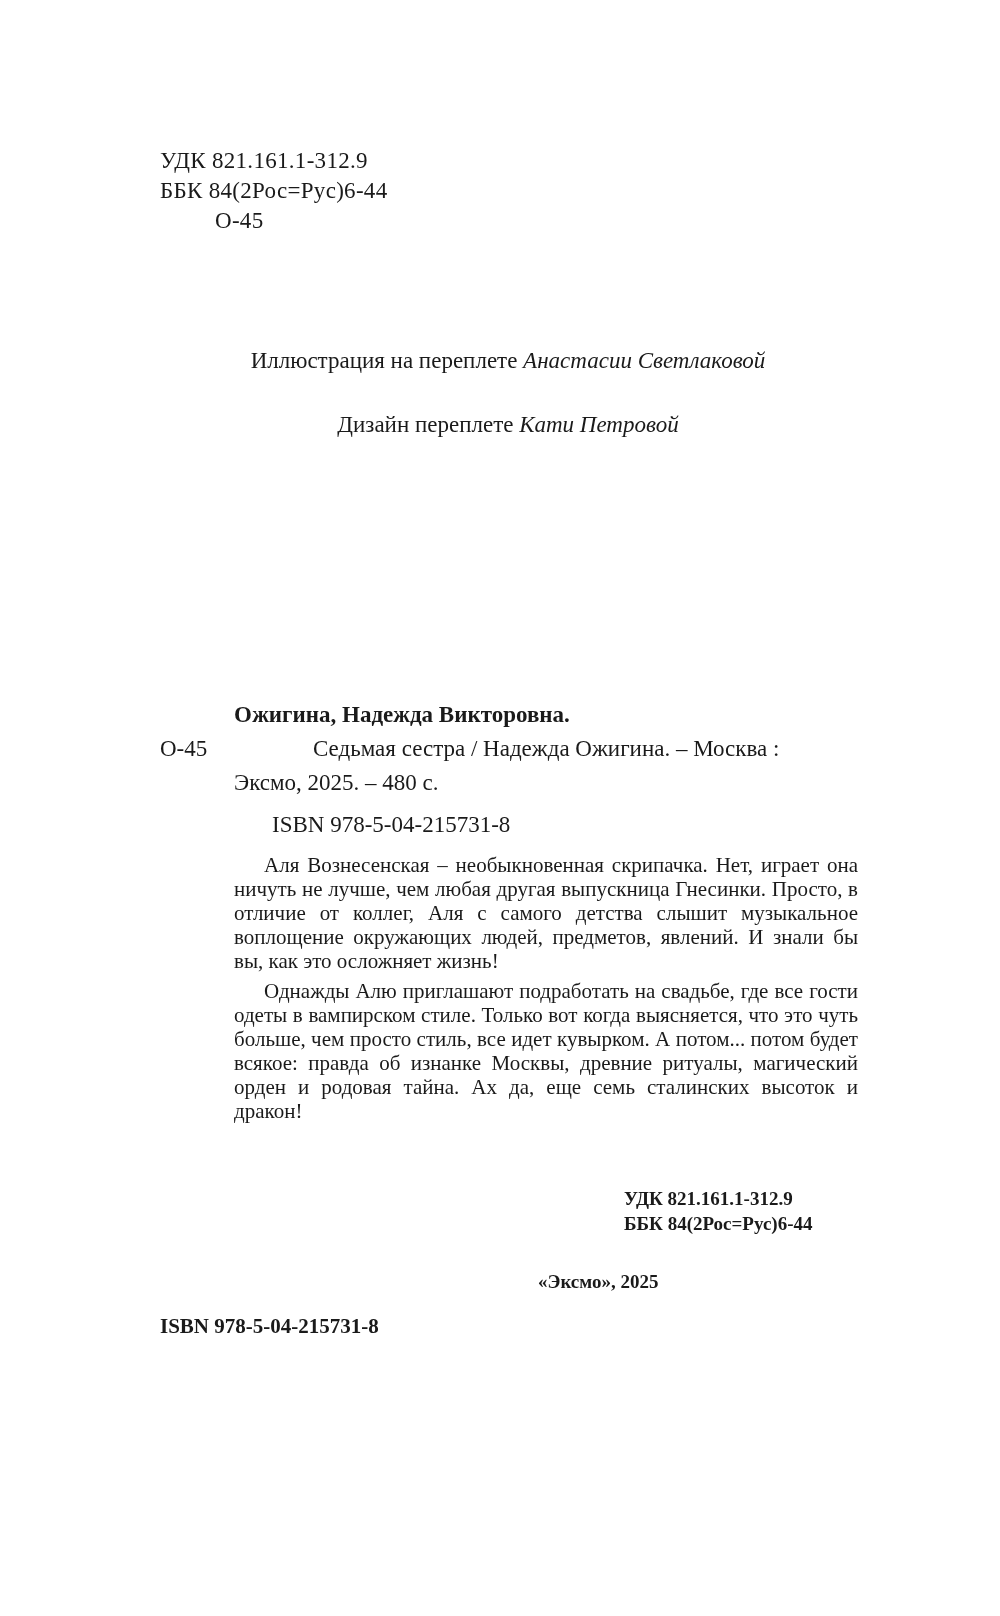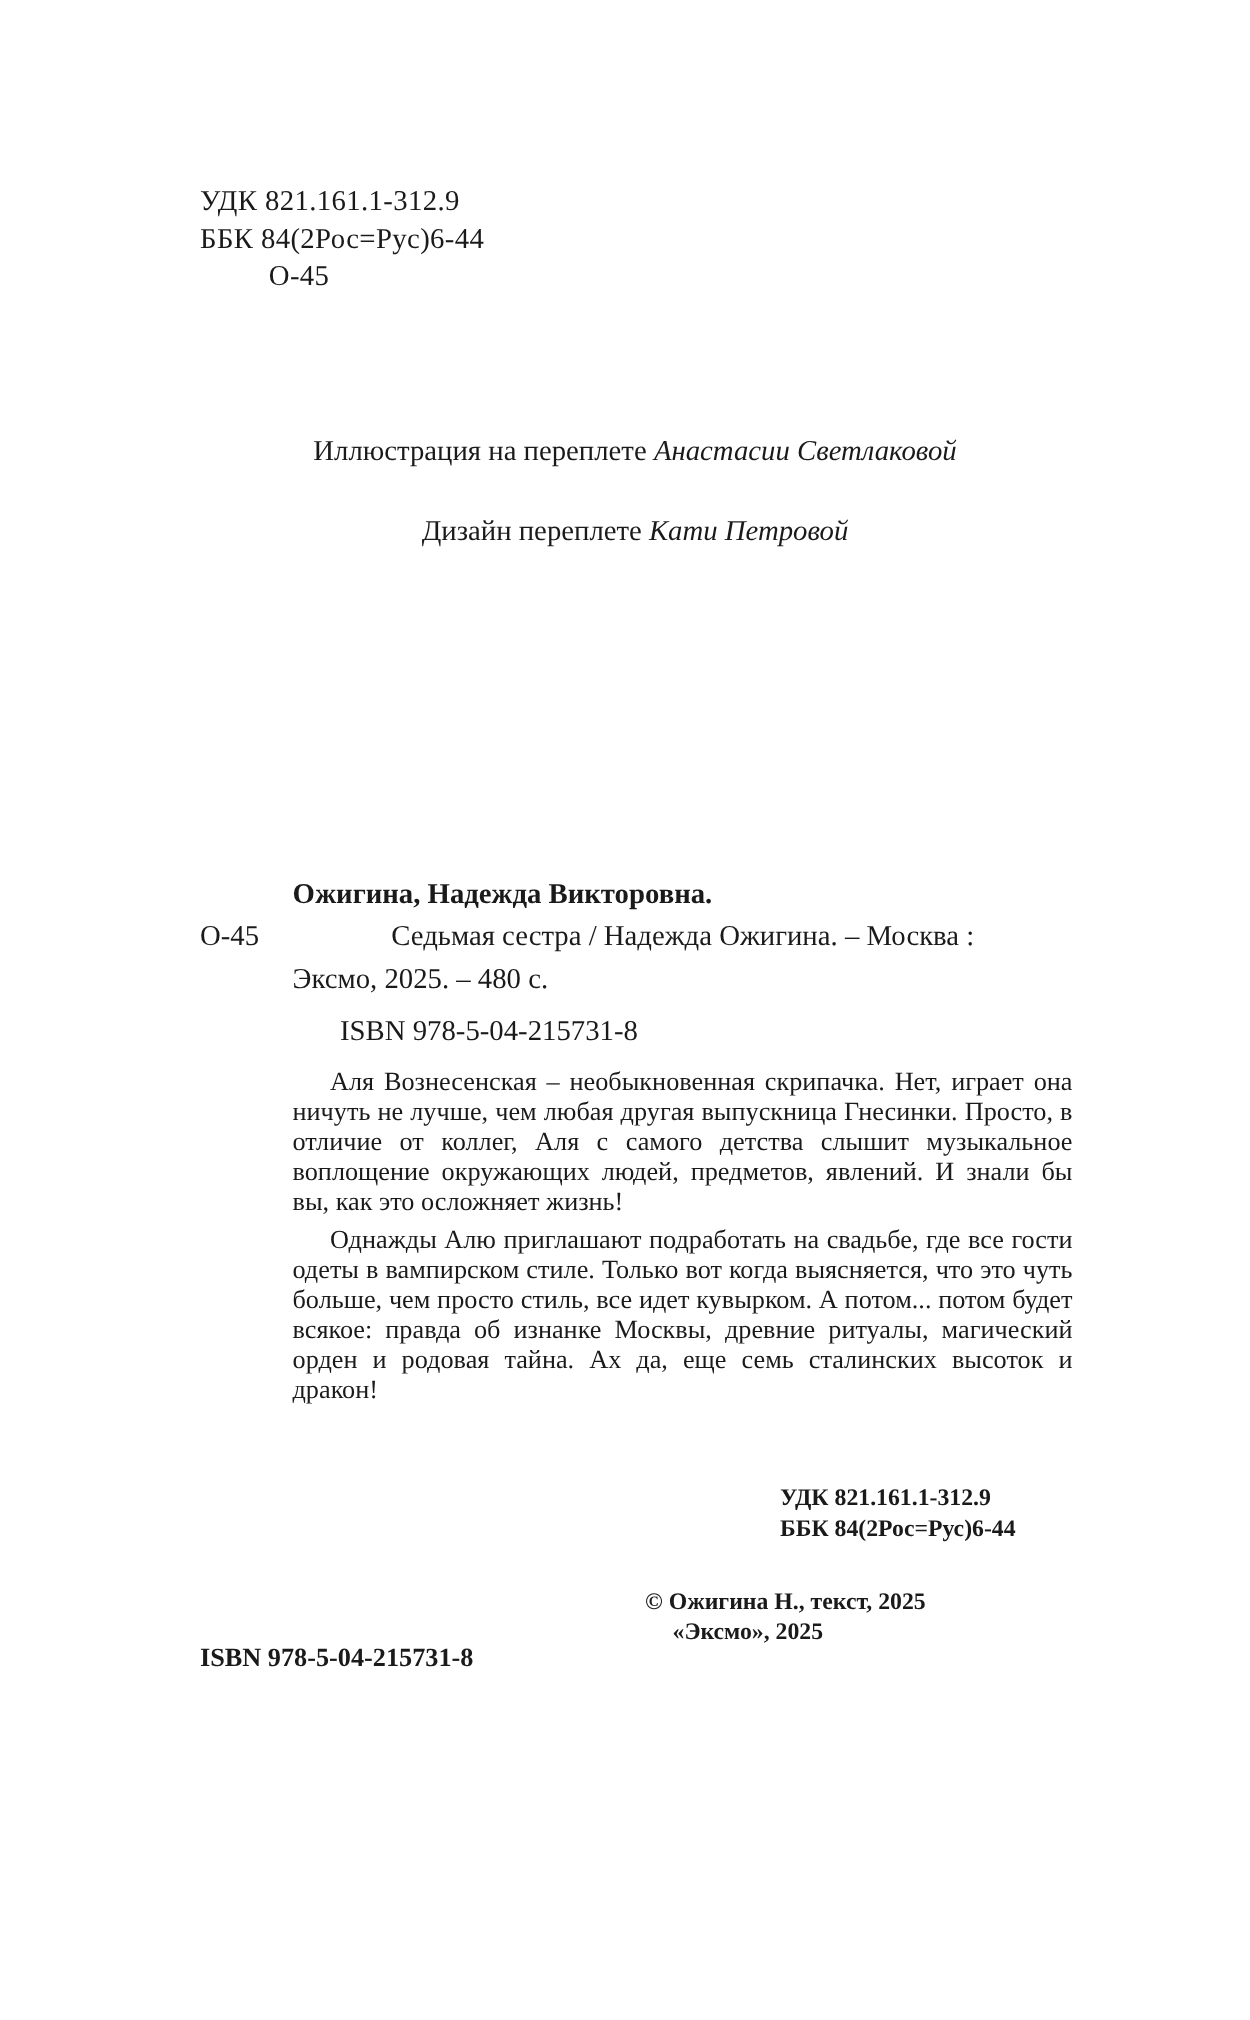--- a/index.html
+++ b/index.html
@@ -57,17 +57,16 @@
       <span class="ind">Однажды Алю приглашают подработать на свадьбе, где все гости одеты в вампирском стиле. Только вот когда выясняется, что это чуть больше, чем просто стиль, все идет кувырком. А потом... потом будет всякое: правда об изнанке Москвы, древние ритуалы, магический орден и родовая тайна. Ах да, еще семь сталинских высоток и дракон!</span>
     </p>
 </div>
 
 <div class="abs right-block" style="left:624px; top:1186px;">
   <div>УДК 821.161.1-312.9</div>
   <div>ББК 84(2Рос=Рус)6-44</div>
 </div>
 
 <div class="abs copy" style="left:516px; top:1270px;">
-  <div>© Ожигина Н., текст, 2025</div>
   <div style="padding-left:22px;">«Эксмо», 2025</div>
 </div>
 
 <div class="abs isbn-bottom" style="left:160px; top:1314px;">ISBN 978-5-04-215731-8</div>
 
 </body></html>

